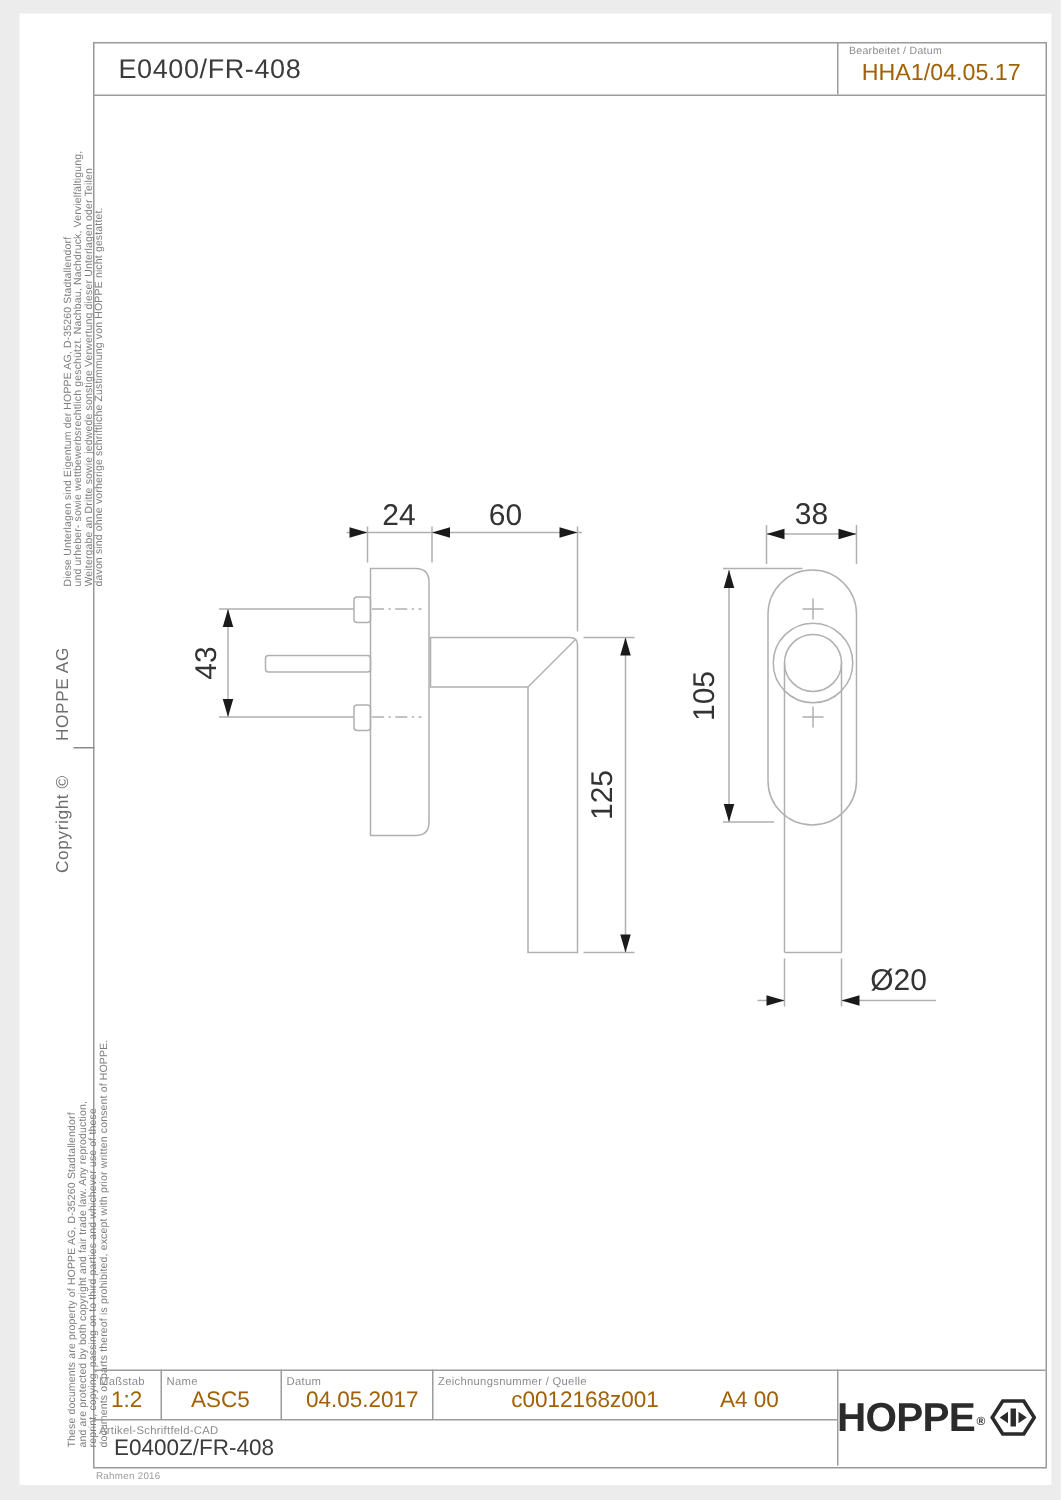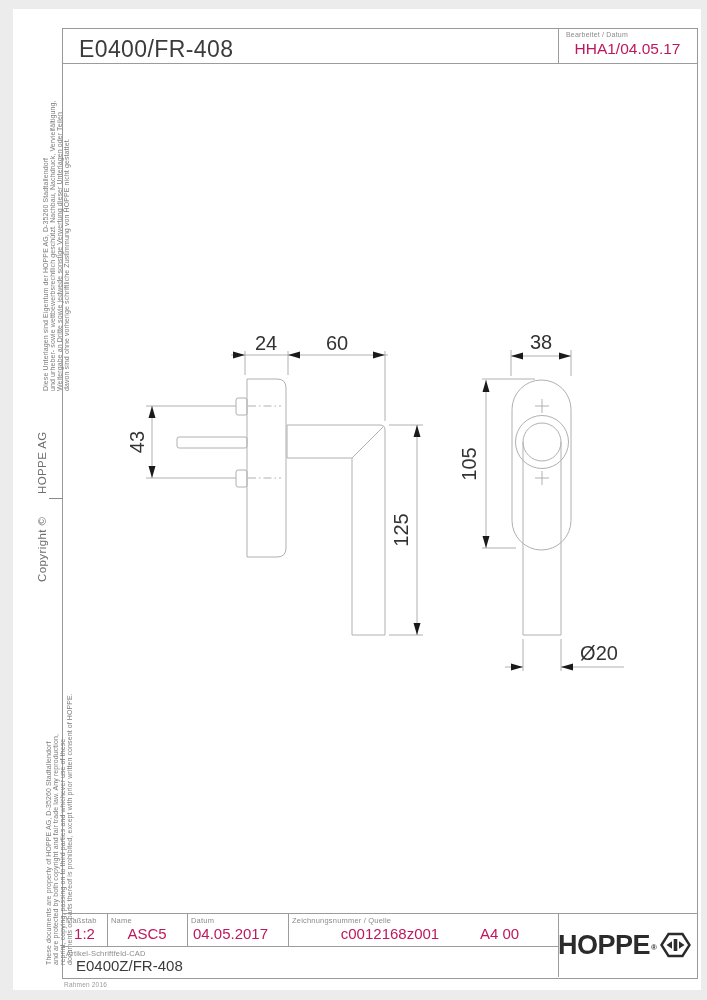--- a/index.html
+++ b/index.html
@@ -5,25 +5,25 @@
   html,body{margin:0;padding:0;background:#e9e9e9;}
   #page{position:relative;width:707px;height:1000px;background:#ffffff;
         font-family:"Liberation Sans",sans-serif;overflow:hidden;}
   .abs{position:absolute;}
   .edge{position:absolute;background:#ececec;}
   .frame{position:absolute;border:1px solid #999;}
   .hline{position:absolute;height:0;border-top:1px solid #9c9c9c;}
   .vline{position:absolute;width:0;border-left:1px solid #9c9c9c;}
   .lbl{position:absolute;font-size:7.5px;color:#8b8b8b;letter-spacing:.2px;white-space:nowrap;}
   .val{position:absolute;font-size:15px;color:#3c3c3c;white-space:nowrap;}
-  .cval{position:absolute;font-size:15px;color:#be185d;text-align:center;white-space:nowrap;}
+  .cval{position:absolute;font-size:15px;color:#a16207;text-align:center;white-space:nowrap;}
   .rot{position:absolute;transform:rotate(-90deg);transform-origin:0 0;white-space:nowrap;}
   .legal{font-size:7px;line-height:7px;color:#7d7d7d;letter-spacing:.1px;}
   .cpy{font-size:11.5px;color:#6e6e6e;letter-spacing:.4px;}
-  .title{position:absolute;font-size:23px;color:#3b3b3b;letter-spacing:.4px;}
+  .title{position:absolute;font-size:18px;color:#3b3b3b;letter-spacing:.4px;}
   .logo{position:absolute;display:flex;align-items:center;justify-content:flex-start;
         color:#2b2b2b;font-weight:bold;}
   .logo .brand{font-size:27px;letter-spacing:-.5px;}
   .logo sup{font-size:8px;vertical-align:top;position:relative;top:2px;left:1px;}
   svg text{font-family:"Liberation Sans",sans-serif;font-size:20px;fill:#333;}
 </style>
 </head>
 <body>
 
 <div id="page">
@@ -118,21 +118,21 @@
   <div class="vline" style="left:107px;top:913px;height:33px;"></div>
   <div class="vline" style="left:187px;top:913px;height:33px;"></div>
   <div class="vline" style="left:288px;top:913px;height:33px;"></div>
   <div class="vline" style="left:558px;top:913px;height:64px;"></div>
 
   <div class="lbl" style="left:66px;top:916px;">Maßstab</div>
   <div class="cval" style="left:62px;top:925px;width:45px;">1:2</div>
   <div class="lbl" style="left:111px;top:916px;">Name</div>
   <div class="cval" style="left:107px;top:925px;width:80px;text-align:center;">ASC5</div>
   <div class="lbl" style="left:191px;top:916px;">Datum</div>
-  <div class="cval" style="left:180px;top:925px;width:101px;">04.05.2017</div>
+  <div class="cval" style="left:191px;top:925px;width:101px;">04.05.2017</div>
   <div class="lbl" style="left:292px;top:916px;">Zeichnungsnummer / Quelle</div>
   <div class="cval" style="left:300px;top:925px;width:180px;">c0012168z001</div>
   <div class="cval" style="left:480px;top:925px;width:70px;text-align:left;">A4 00</div>
   <div class="lbl" style="left:66px;top:949px;">Artikel-Schriftfeld-CAD</div>
   <div class="val" style="left:76px;top:957px;">E0400Z/FR-408</div>
   <div class="lbl" style="left:64px;top:981px;font-size:6.5px;color:#9a9a9a;">Rahmen 2016</div>
 
   <div class="logo" style="left:558px;top:913px;width:139px;height:64px;">
     <span class="brand">HOPPE</span>
       <sup>®</sup>

